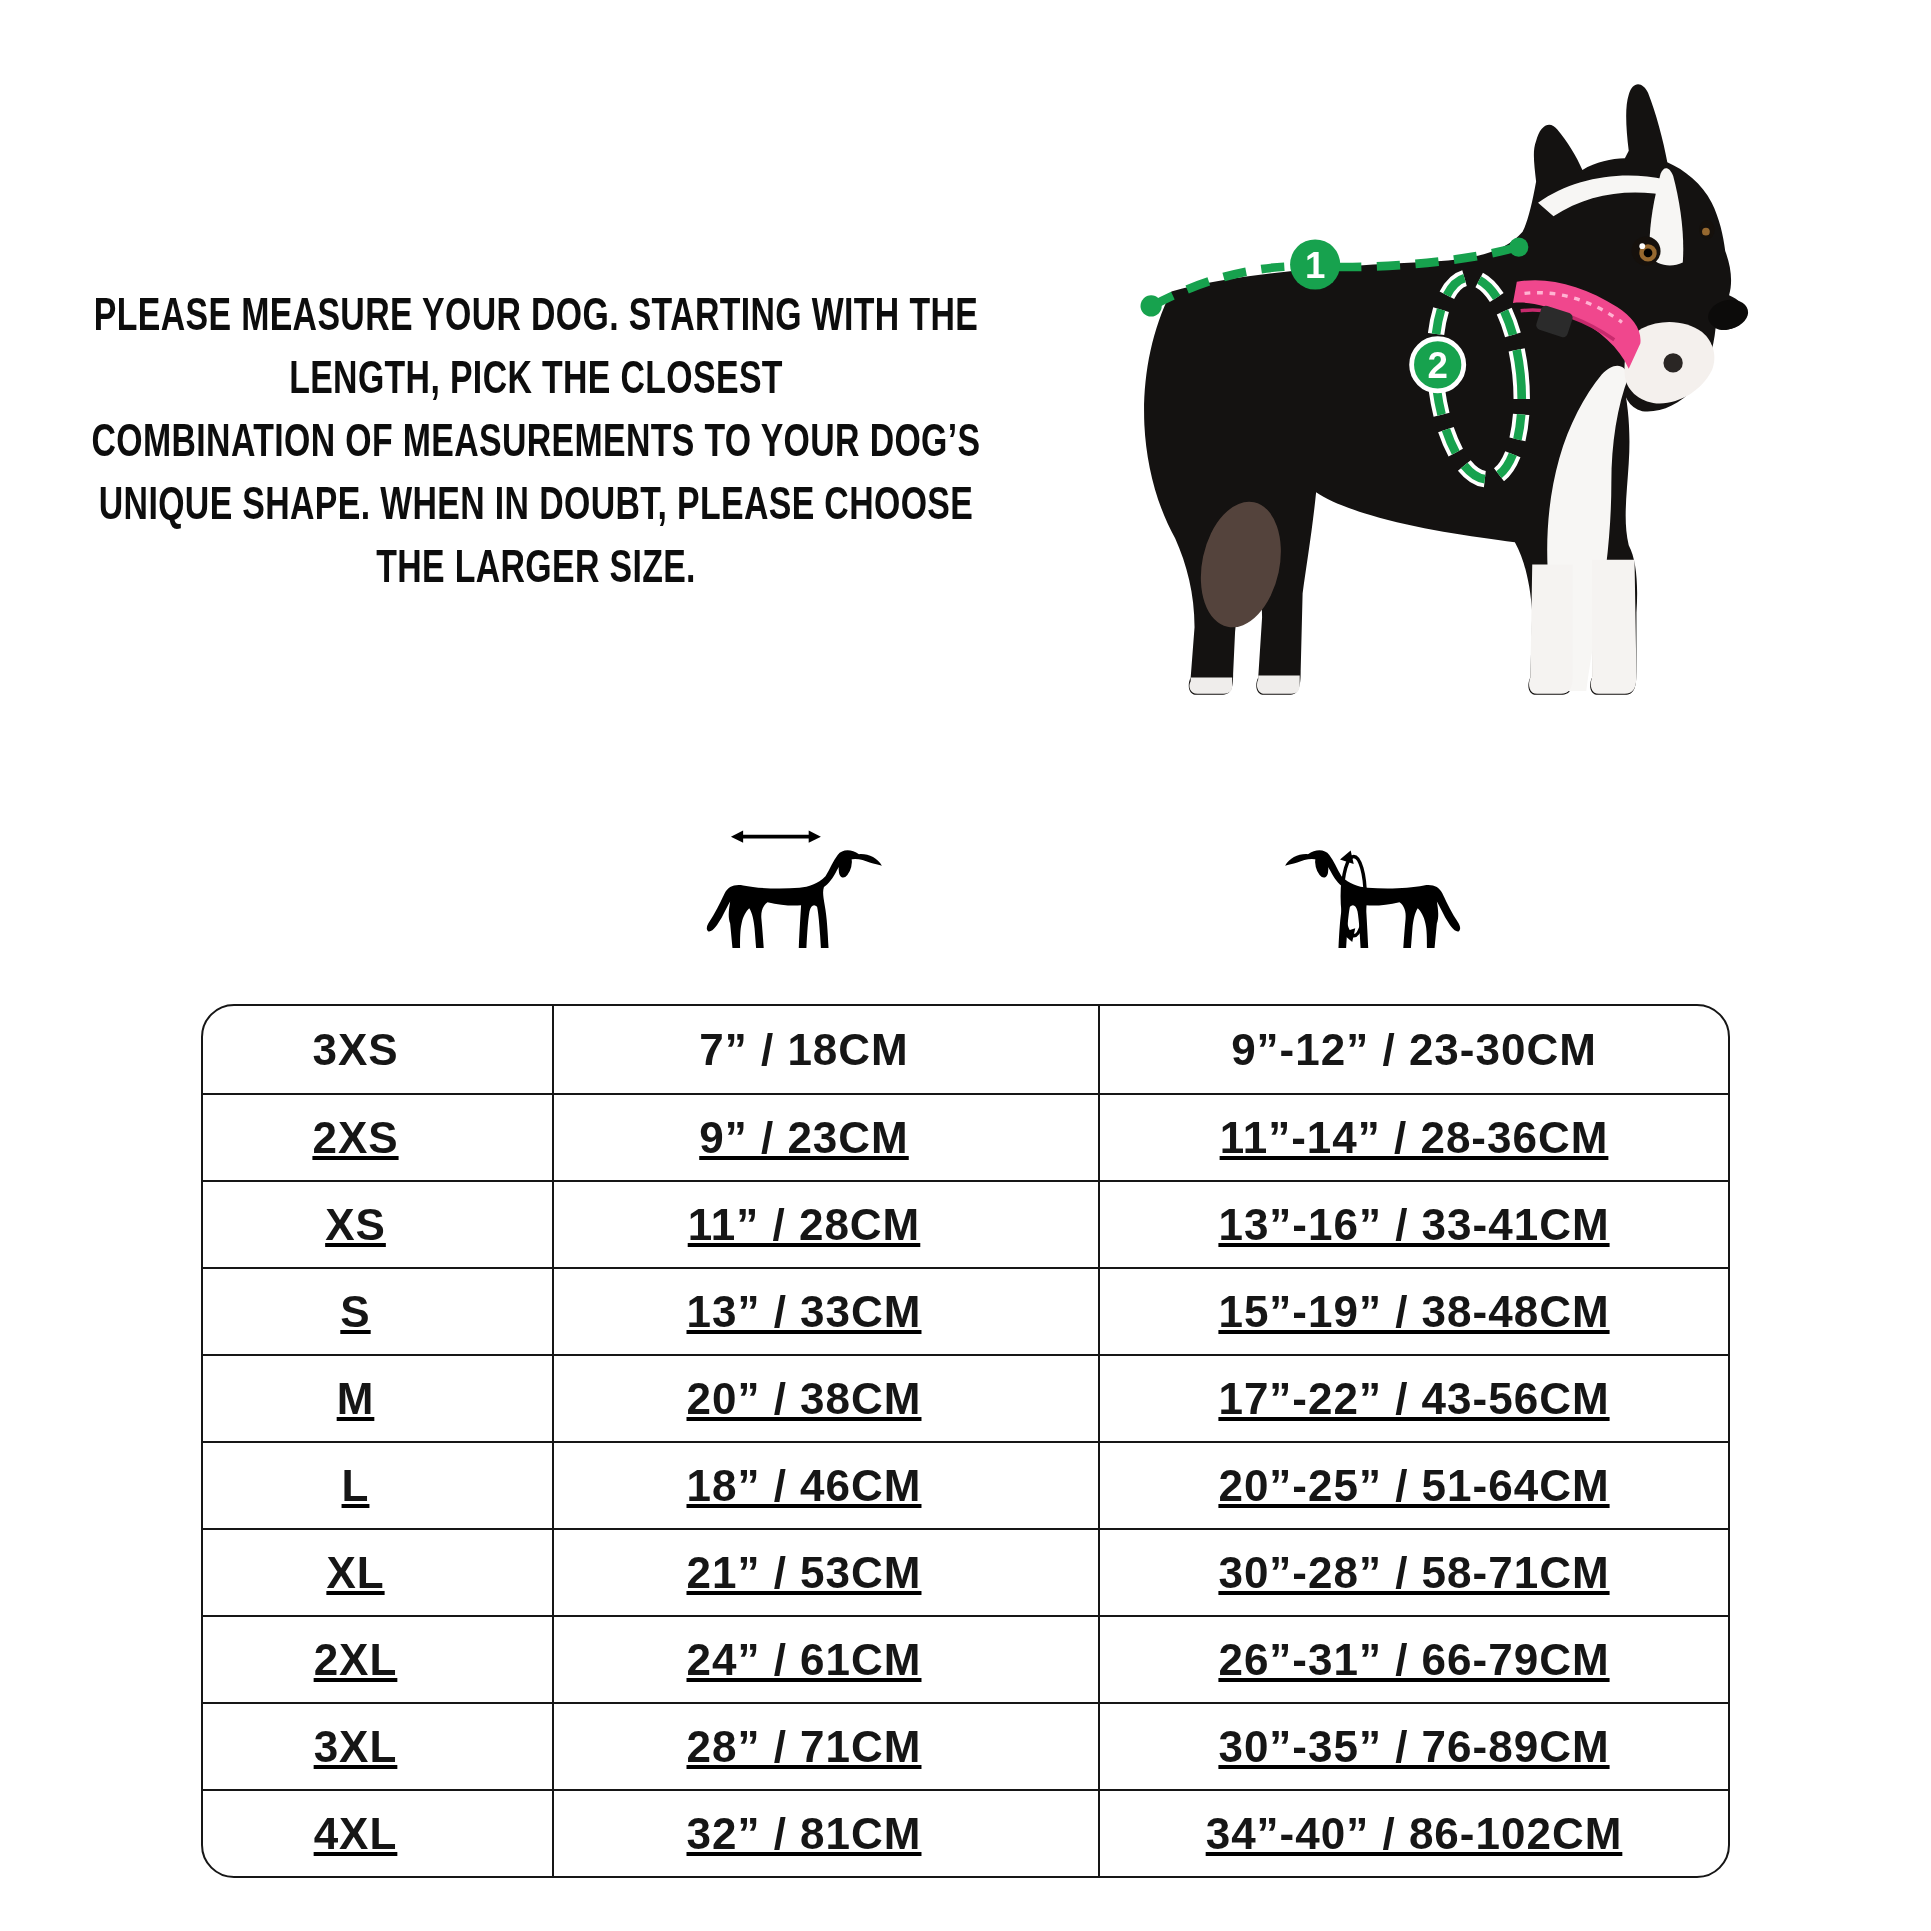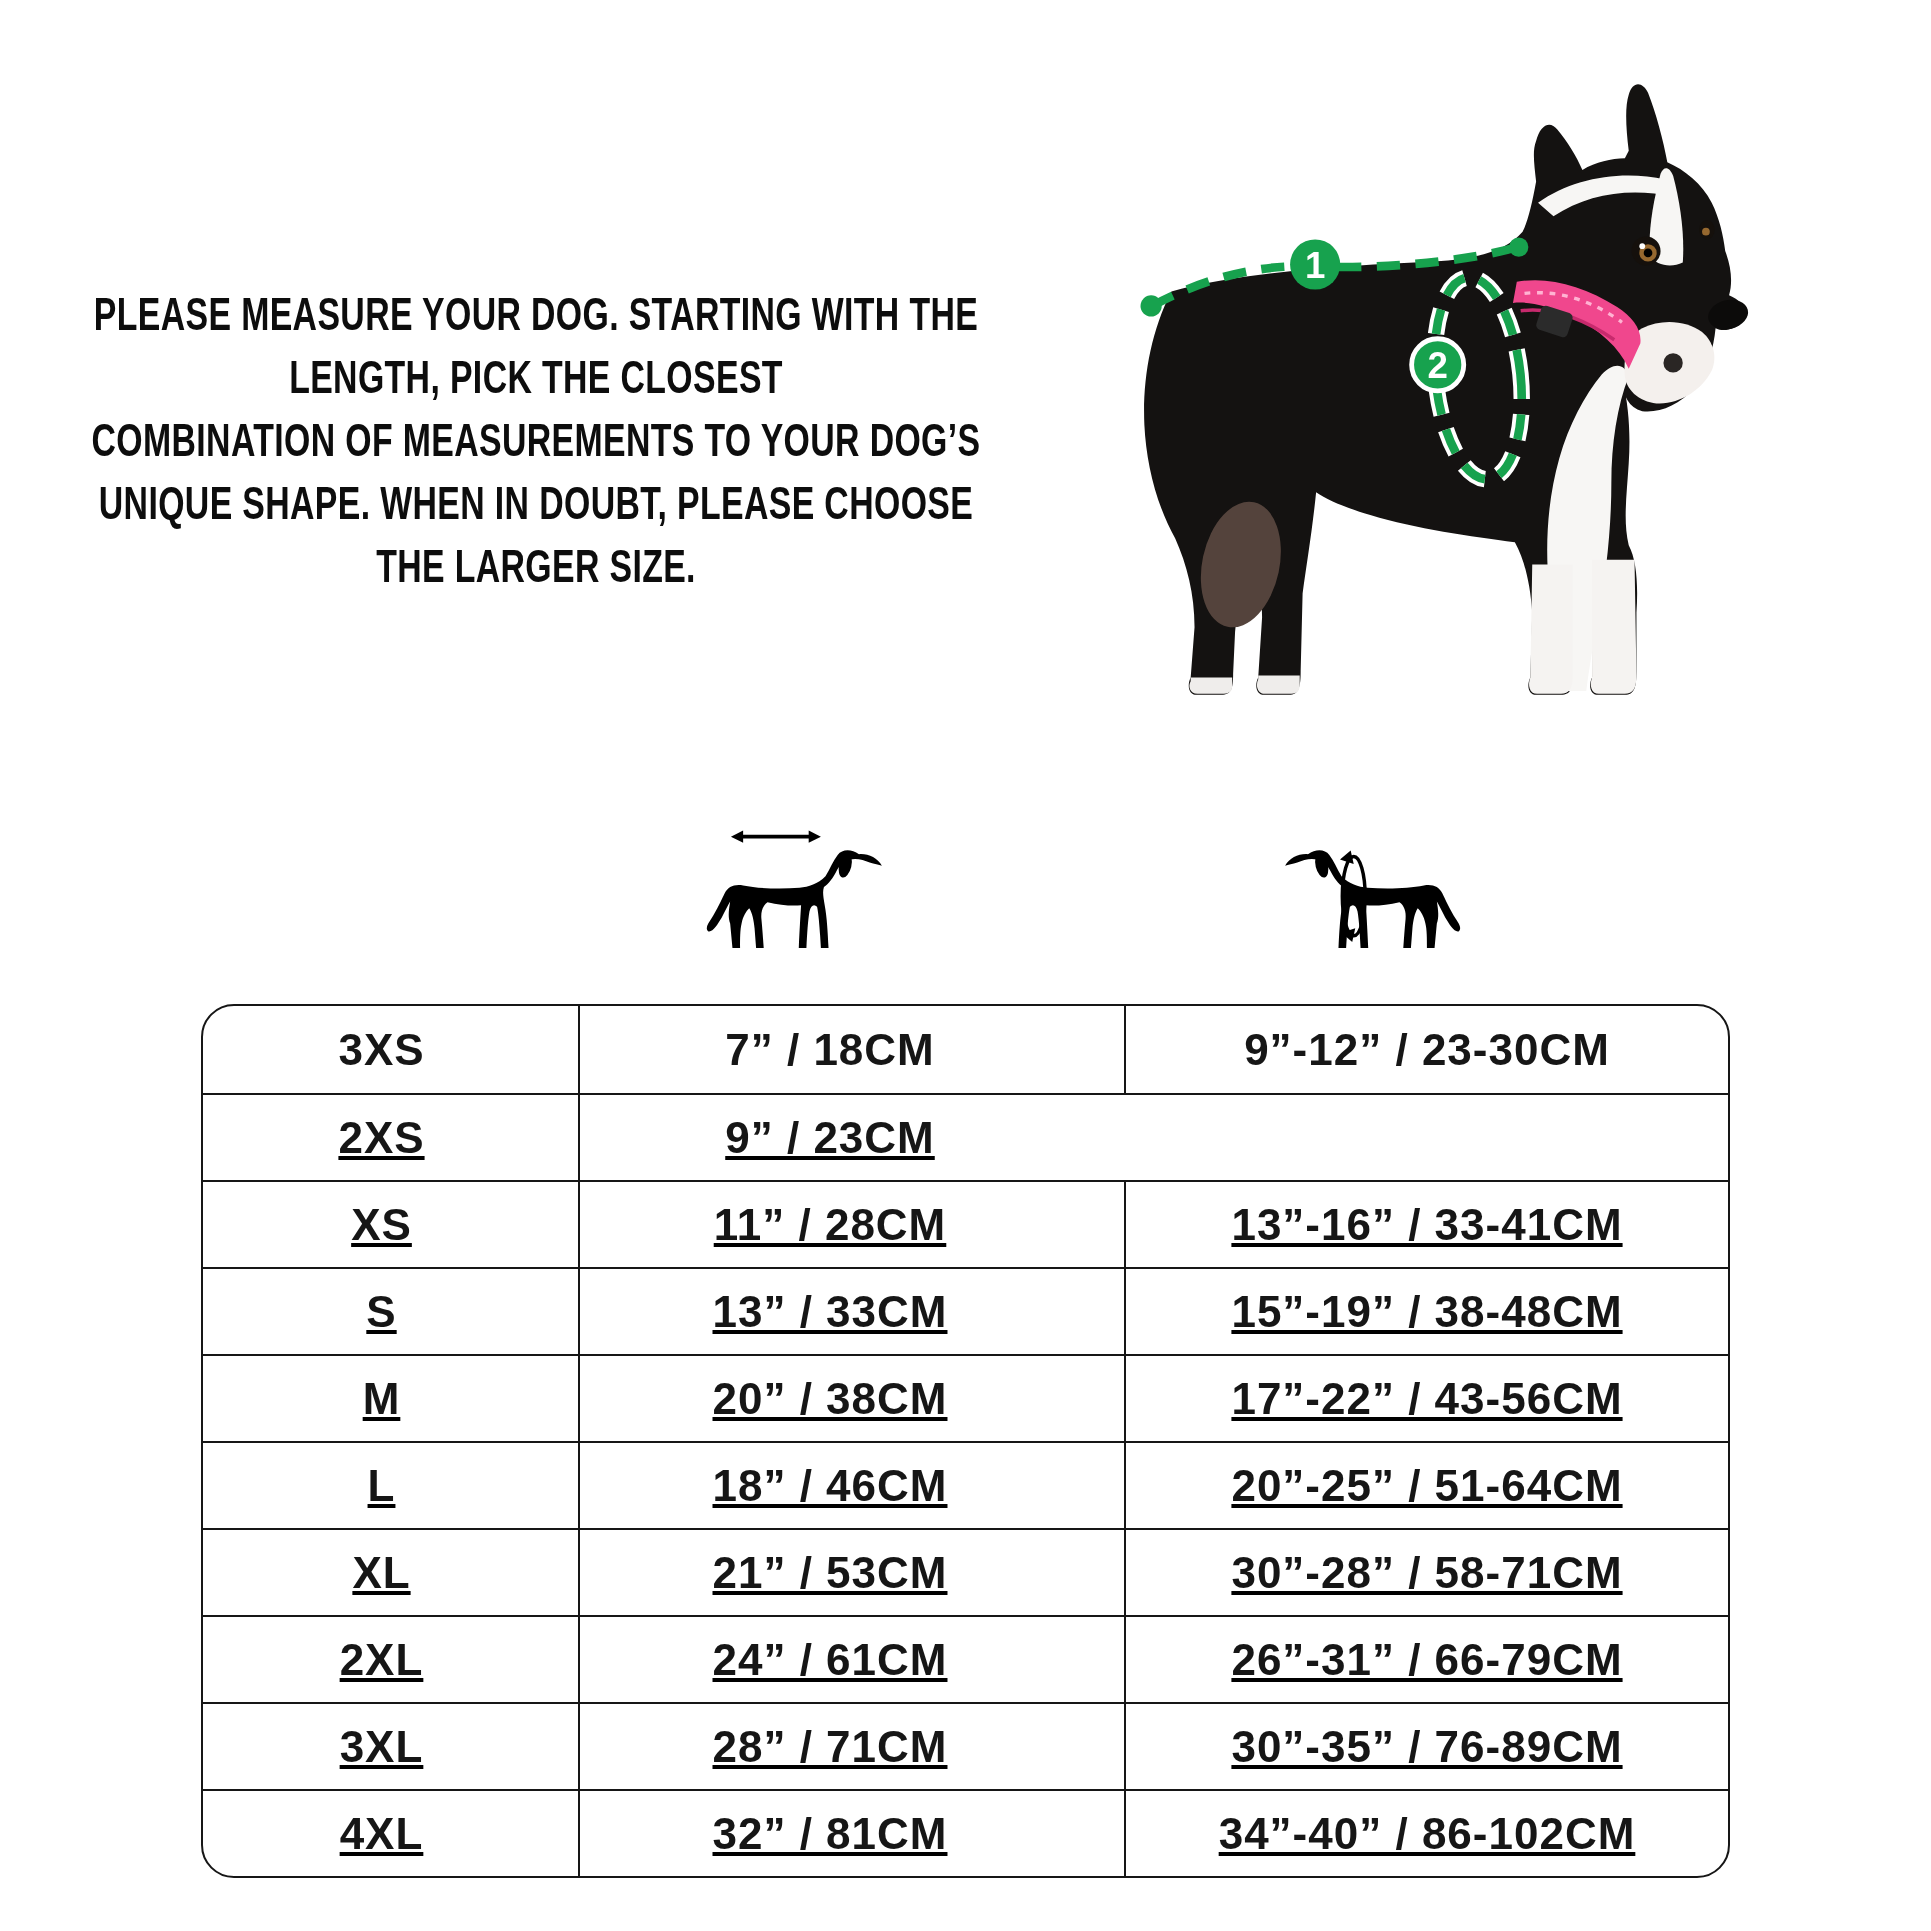--- a/index.html
+++ b/index.html
@@ -21,21 +21,21 @@
   .hdr-icon{position:absolute;width:183px;height:145px;}
   .hdr-icon.len{left:705px;top:816px;}
   .hdr-icon.gir{left:1279px;top:816px;}
 
   
   .size-table{
     position:absolute;left:201px;top:1004px;width:1529px;height:874px;
     border:2.9px solid #161616;border-radius:33px;overflow:hidden;background:#fff;
     display:grid;grid-template-rows:repeat(10,1fr);box-sizing:border-box;
   }
-  .t-row{display:grid;grid-template-columns:305px 546px 1fr;padding-left:26px;}
+  .t-row{display:grid;grid-template-columns:305px 546px 1fr;}
   .t-row + .t-row{border-top:2.4px solid #161616;text-decoration:underline;}
   .t-cell{
     display:flex;align-items:center;justify-content:center;
     font-weight:600;font-size:44px;letter-spacing:1px;color:#161616;
   }
   .t-cell.b{border-left:2.4px solid #161616;margin-left:44px;}
 
   .badge-num{font:700 38px "Liberation Sans",sans-serif;fill:#fff;}
 </style>
 </head>
@@ -206,20 +206,21 @@
 
   <div class="size-table">
     <div class="t-row">
       <div class="t-cell">3XS</div>
       <div class="t-cell b">7” / 18CM</div>
       <div class="t-cell b">9”-12” / 23-30CM</div>
     </div>
     <div class="t-row">
       <div class="t-cell">2XS</div>
       <div class="t-cell b">9” / 23CM</div>
+      <div class="t-cell b">11”-14” / 28-36CM</div>
     </div>
     <div class="t-row">
       <div class="t-cell">XS</div>
       <div class="t-cell b">11” / 28CM</div>
       <div class="t-cell b">13”-16” / 33-41CM</div>
     </div>
     <div class="t-row">
       <div class="t-cell">S</div>
       <div class="t-cell b">13” / 33CM</div>
       <div class="t-cell b">15”-19” / 38-48CM</div>

